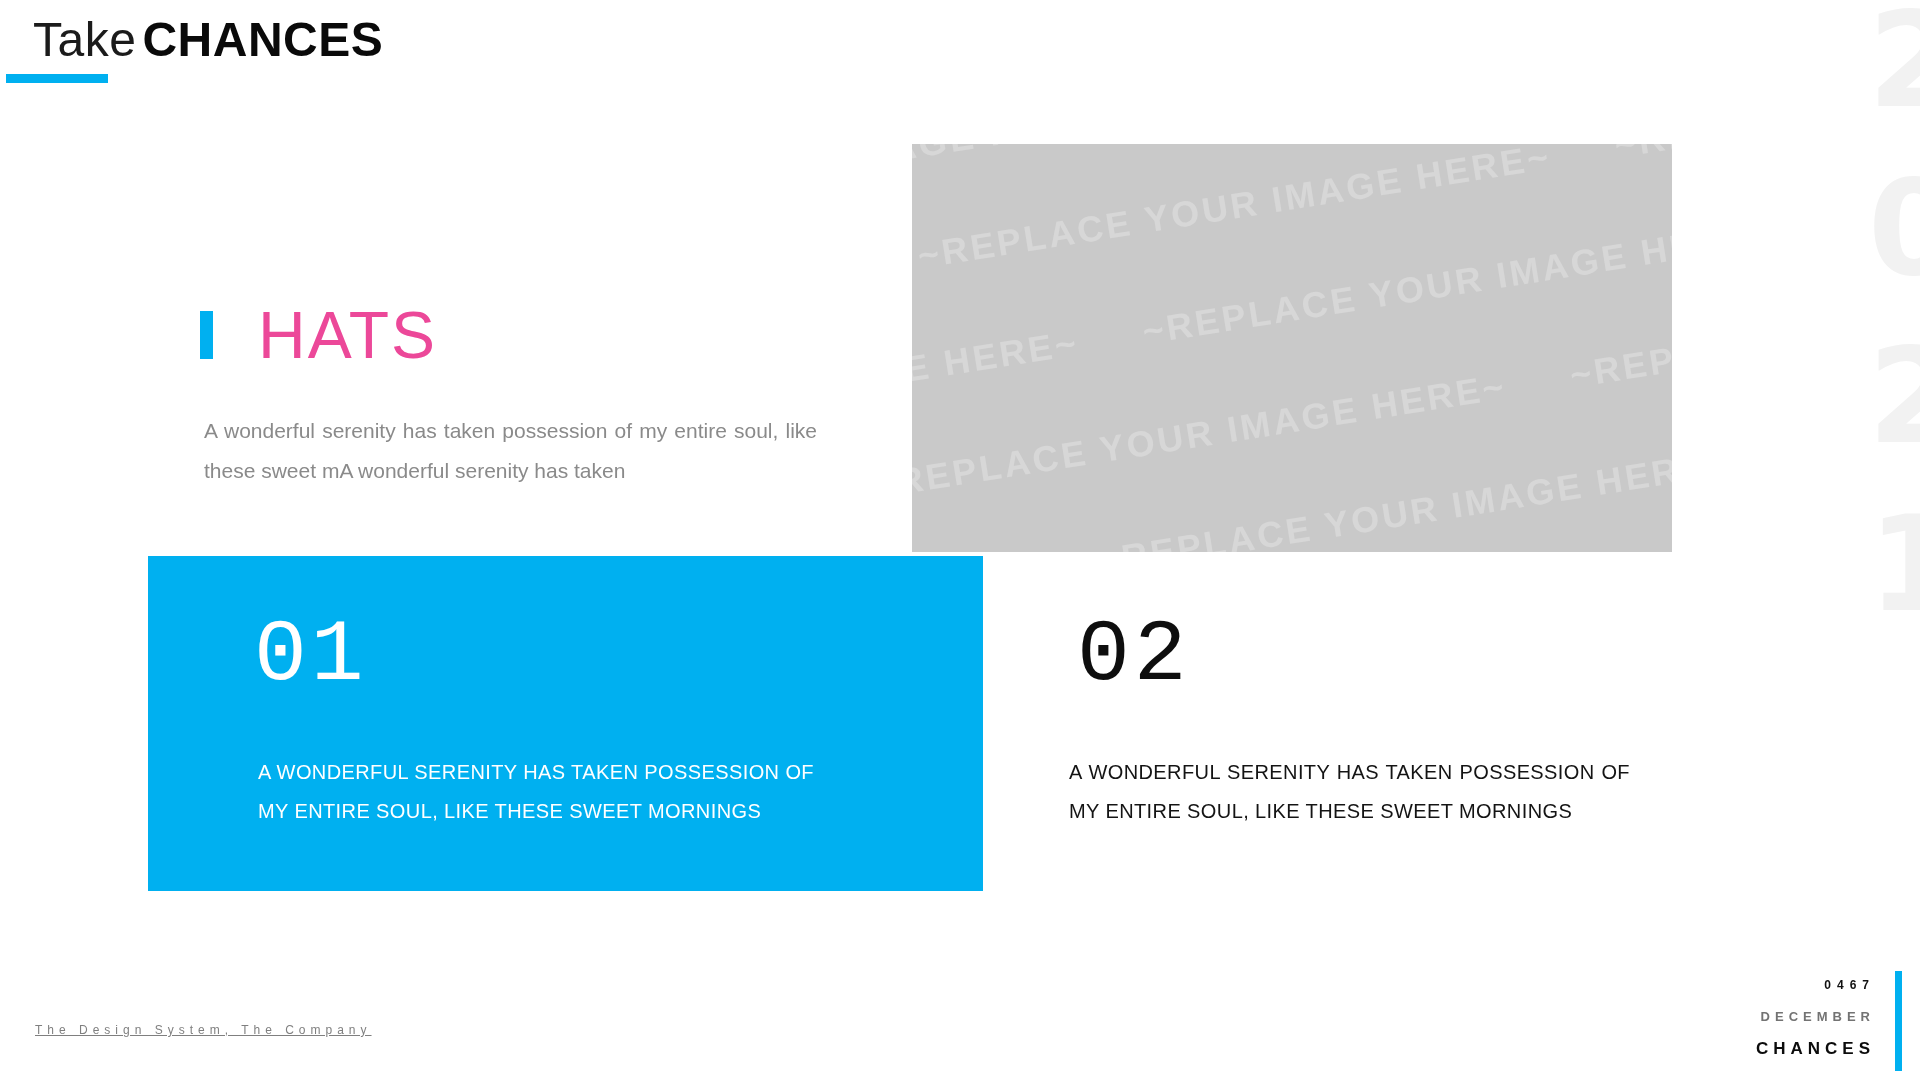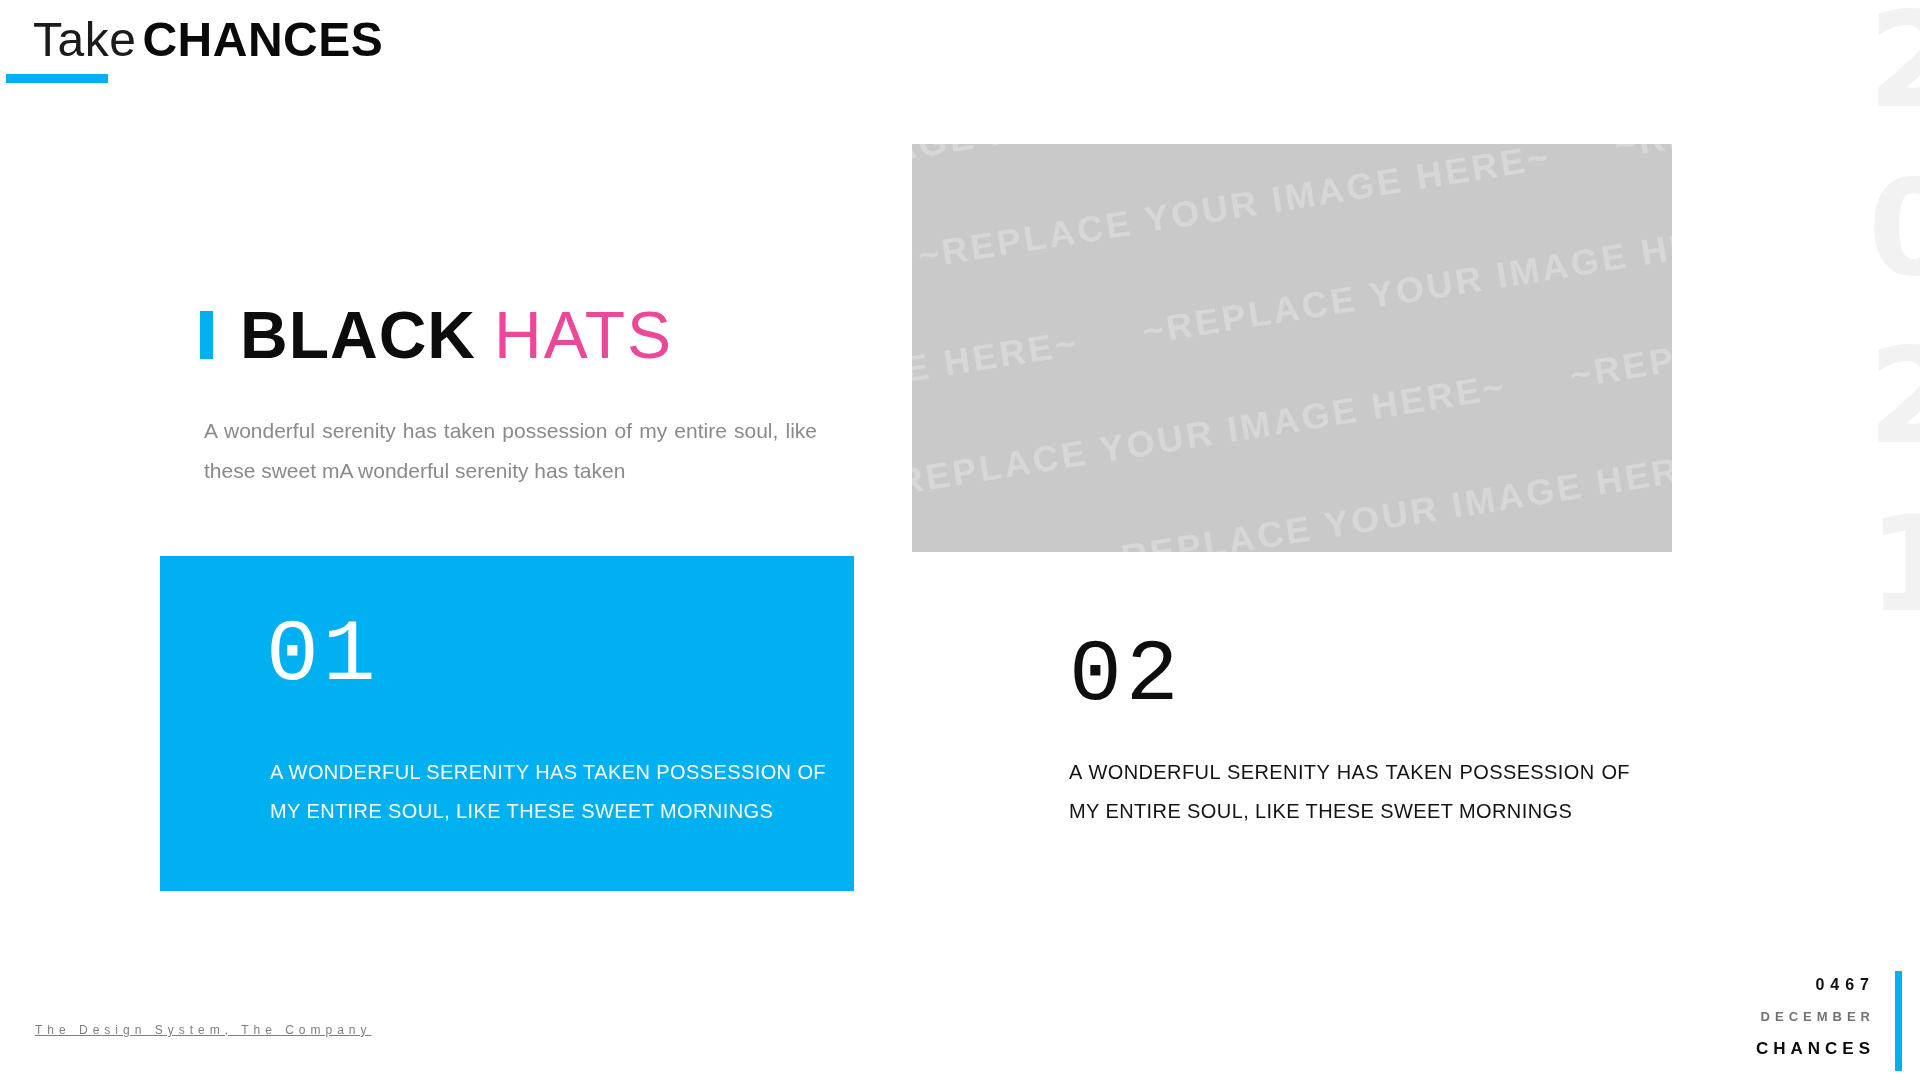--- a/index.html
+++ b/index.html
@@ -109,32 +109,32 @@
     white-space: nowrap;
     font-weight: 700;
     font-size: 36px;
     letter-spacing: 3px;
     line-height: 110px;
     color: #d7d7d7;
   }
 
   
   .card { position: absolute; top: 556px; height: 335px; }
-  .card-blue  { left: 160px;  width: 694px; }
+  .card-blue  { left: 148px;  width: 835px; }
   .card-plain { left: 1069px; width: 562px; background: transparent; }
   .card .num {
     position: absolute;
     top: 50px;
     font-family: "Liberation Mono", monospace;
     font-weight: 400;
     font-size: 88px;
     letter-spacing: 4px;
   }
   .card-blue .num  { left: 106px; color: #ffffff; }
-  .card-plain .num { left: 0;     color: #0e0e0e; margin-top: 20px; }
+  .card-plain .num { left: 8px;     color: #0e0e0e; }
   .card .desc {
     position: absolute;
     top: 197px;
     margin: 0;
     font-size: 20px;
     line-height: 39px;
     letter-spacing: 0.4px;
     text-align: justify;
   }
   .card-blue .desc  { left: 110px; width: 556px; color: #ffffff; }
@@ -161,21 +161,21 @@
     white-space: nowrap;
     text-decoration: underline;
   }
   .footer-right {
     position: absolute;
     right: 45px;
     top: 969px;
     text-align: right;
   }
   .footer-right .fr-line { line-height: 32px; white-space: nowrap; }
-  .fr-number  { font-size: 16px; font-weight: 700; letter-spacing: 6px; color: #111111; }
+  .fr-number  { font-size: 12px; font-weight: 700; letter-spacing: 6px; color: #111111; }
   .fr-month   { font-size: 13px; font-weight: 700; letter-spacing: 5px; color: #737373; }
   .fr-tagline { font-size: 17px; font-weight: 700; letter-spacing: 5px; color: #0c0c0c; }
   .footer-bar {
     position: absolute;
     left: 1895px;
     top: 971px;
     width: 7px;
     height: 100px;
   }
 </style>
@@ -191,21 +191,20 @@
 
   <div class="watermark">
     <div>2</div>
     <div>0</div>
     <div>2</div>
     <div>1</div>
   </div>
 
   <div class="headline">
     <span class="accent-bar accent-bg" style="background: rgb(0, 176, 240);"></span>
-    <span class="hl-bold">BLACK</span>
     <span class="hl-light">HATS</span>
   </div>
   <p class="lede">A wonderful serenity has taken possession of my entire soul, like these sweet mA wonderful serenity has taken</p>
 
   <div class="placeholder">
     <div class="pattern">
         <div class="pattern-row" style="margin-left: -445px;">~REPLACE YOUR IMAGE HERE~&nbsp;&nbsp;&nbsp;&nbsp;&nbsp;~REPLACE YOUR IMAGE HERE~&nbsp;&nbsp;&nbsp;&nbsp;&nbsp;~REPLACE YOUR IMAGE HERE~&nbsp;&nbsp;&nbsp;&nbsp;&nbsp;~REPLACE YOUR IMAGE HERE~</div>
         <div class="pattern-row" style="margin-left: -230px;">~REPLACE YOUR IMAGE HERE~&nbsp;&nbsp;&nbsp;&nbsp;&nbsp;~REPLACE YOUR IMAGE HERE~&nbsp;&nbsp;&nbsp;&nbsp;&nbsp;~REPLACE YOUR IMAGE HERE~&nbsp;&nbsp;&nbsp;&nbsp;&nbsp;~REPLACE YOUR IMAGE HERE~</div>
         <div class="pattern-row" style="margin-left: -520px;">~REPLACE YOUR IMAGE HERE~&nbsp;&nbsp;&nbsp;&nbsp;&nbsp;~REPLACE YOUR IMAGE HERE~&nbsp;&nbsp;&nbsp;&nbsp;&nbsp;~REPLACE YOUR IMAGE HERE~&nbsp;&nbsp;&nbsp;&nbsp;&nbsp;~REPLACE YOUR IMAGE HERE~</div>
         <div class="pattern-row" style="margin-left: -310px;">~REPLACE YOUR IMAGE HERE~&nbsp;&nbsp;&nbsp;&nbsp;&nbsp;~REPLACE YOUR IMAGE HERE~&nbsp;&nbsp;&nbsp;&nbsp;&nbsp;~REPLACE YOUR IMAGE HERE~&nbsp;&nbsp;&nbsp;&nbsp;&nbsp;~REPLACE YOUR IMAGE HERE~</div>

